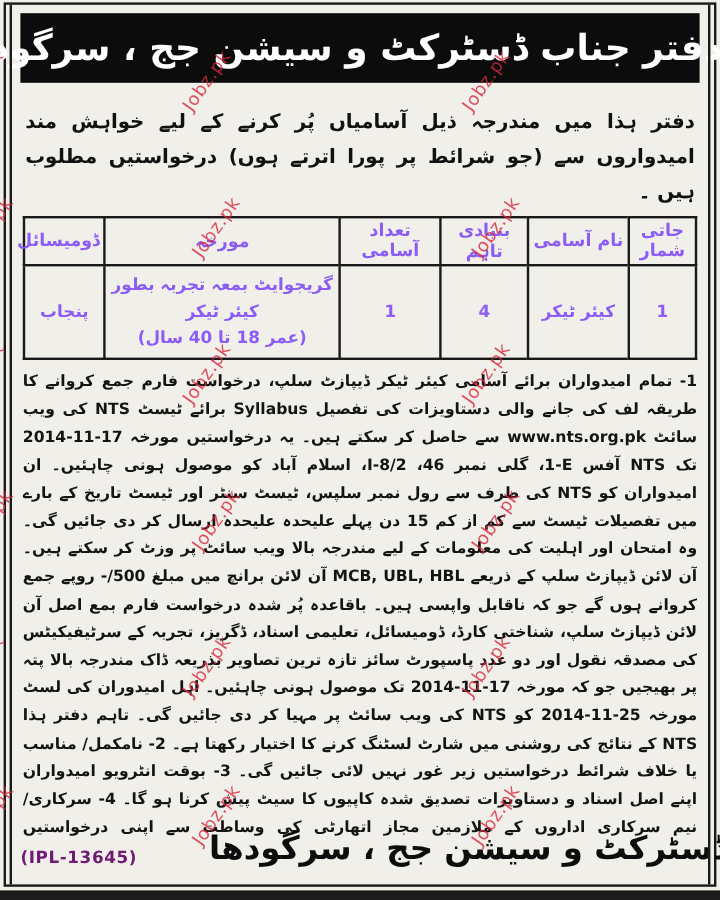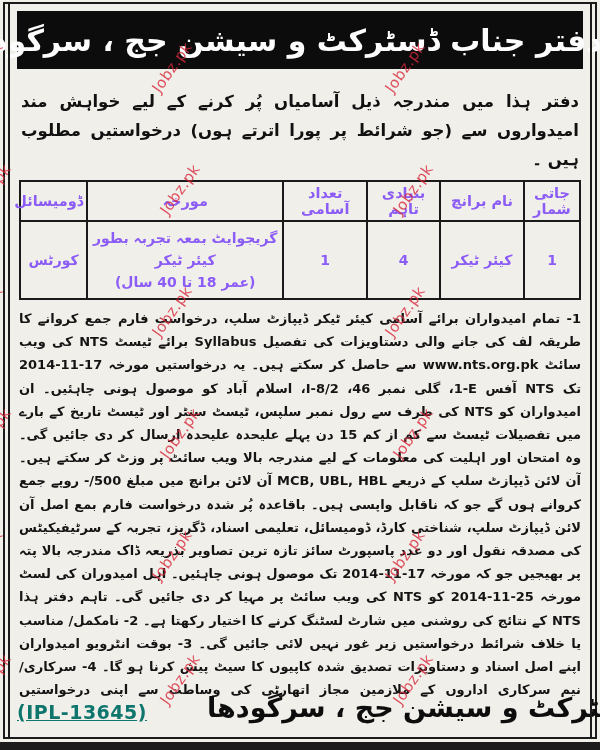--- a/index.html
+++ b/index.html
@@ -53,22 +53,22 @@
     margin:7px 14px 0; direction:rtl; text-align:justify;
     font-size:13px; font-weight:700; line-height:23.2px;
     color:#141414; height:398px; overflow:hidden;
   }
 
   .footer {
     position:absolute; left:12px; right:16px; bottom:14px;
     display:flex; align-items:flex-end;
   }
   .ipl-ref {
-    direction:ltr; font-size:19px; font-weight:700; color:#0f766e;
-    white-space:nowrap; letter-spacing:0.5px;text-decoration:underline;
+    direction:ltr; font-size:14px; font-weight:700; color:#701a75;
+    white-space:nowrap; letter-spacing:0.5px;
   }
   .signature {
     flex:1; text-align:center; direction:rtl;
     font-size:27px; font-weight:700; color:#0d0d0d;
     padding-left:60px; white-space:nowrap;
   }
 
   .bottom-band {
     position:absolute; left:0; right:0; bottom:0; height:8px; background:#1c1c1c;
   }
@@ -99,36 +99,36 @@
         <col style="width:10%">
           <col style="width:15%">
           <col style="width:13%">
         <col style="width:15%">
           <col style="width:35%">
           <col style="width:12%">
       </colgroup>
       <tbody>
           <tr>
         <th>جاتی شمار</th>
-        <th>نام برانچ</th>
+        <th>نام آسامی</th>
         <th>بنیادی تاہم</th>
         <th>تعداد آسامی</th>
         <th>مورخہ</th>
         <th>ڈومیسائل</th>
       </tr>
       <tr>
         <td>1</td>
         <td>کیئر ٹیکر</td>
         <td>4</td>
         <td>1</td>
         <td>
           <span class="qual-line">گریجوایٹ بمعہ تجربہ بطور کیئر ٹیکر</span>
           <span class="qual-line">(عمر 18 تا 40 سال)</span>
         </td>
-        <td>کورٹس</td>
+        <td>پنجاب</td>
       </tr>
     </tbody>
       </table>
 
     <p class="body-text">1- تمام امیدواران برائے آسامی کیئر ٹیکر ڈیپازٹ سلپ، درخواست فارم جمع کروانے کا طریقہ لف کی جانے والی دستاویزات کی تفصیل Syllabus برائے ٹیسٹ NTS کی ویب سائٹ www.nts.org.pk سے حاصل کر سکتے ہیں۔ یہ درخواستیں مورخہ 17-11-2014 تک NTS آفس ‎1-E‎، گلی نمبر 46، ‎I-8/2‎، اسلام آباد کو موصول ہونی چاہئیں۔ ان امیدواران کو NTS کی طرف سے رول نمبر سلپس، ٹیسٹ سنٹر اور ٹیسٹ تاریخ کے بارے میں تفصیلات ٹیسٹ سے کم از کم 15 دن پہلے علیحدہ علیحدہ ارسال کر دی جائیں گی۔ وہ امتحان اور اہلیت کی معلومات کے لیے مندرجہ بالا ویب سائٹ پر وزٹ کر سکتے ہیں۔ آن لائن ڈیپازٹ سلپ کے ذریعے MCB, UBL, HBL آن لائن برانچ میں مبلغ 500/- روپے جمع کروانے ہوں گے جو کہ ناقابل واپسی ہیں۔ باقاعدہ پُر شدہ درخواست فارم بمع اصل آن لائن ڈیپازٹ سلپ، شناختی کارڈ، ڈومیسائل، تعلیمی اسناد، ڈگریز، تجربہ کے سرٹیفیکیٹس کی مصدقہ نقول اور دو عدد پاسپورٹ سائز تازہ ترین تصاویر بذریعہ ڈاک مندرجہ بالا پتہ پر بھیجیں جو کہ مورخہ 17-11-2014 تک موصول ہونی چاہئیں۔ اہل امیدوران کی لسٹ مورخہ 25-11-2014 کو NTS کی ویب سائٹ پر مہیا کر دی جائیں گی۔ تاہم دفتر ہذا NTS کے نتائج کی روشنی میں شارٹ لسٹنگ کرنے کا اختیار رکھتا ہے۔ 2- نامکمل/ مناسب یا خلاف شرائط درخواستیں زیر غور نہیں لائی جائیں گی۔ 3- بوقت انٹرویو امیدواران اپنے اصل اسناد و دستاویزات تصدیق شدہ کاپیوں کا سیٹ پیش کرنا ہو گا۔ 4- سرکاری/ نیم سرکاری اداروں کے ملازمین مجاز اتھارٹی کی وساطت سے اپنی درخواستیں بھجوائیں۔ 5- امیدواران کو ہدایت کی جاتی ہے کہ اگر ان کا کوئی رشتہ دار پہلے ہی سول و سیشن کورٹس ضلع سرگودھا میں ملازمت کرتا ہے تو اس بابت درخواست کے ہمراہ بیان حلفی لف کرے۔ 6- ٹیسٹ و انٹرویو کے لیے آنے والے امیدواران کو کوئی TD/DA نہیں دیا جائے گا۔ 7- یہ بات ذہن نشین رہے کہ عمر میں کوئی رعایت نہ ہو گی۔</p>
 
     <div class="footer">
       <div class="ipl-ref">(IPL-13645)</div>
       <div class="signature">ڈسٹرکٹ و سیشن جج ، سرگودھا</div>
     </div>

